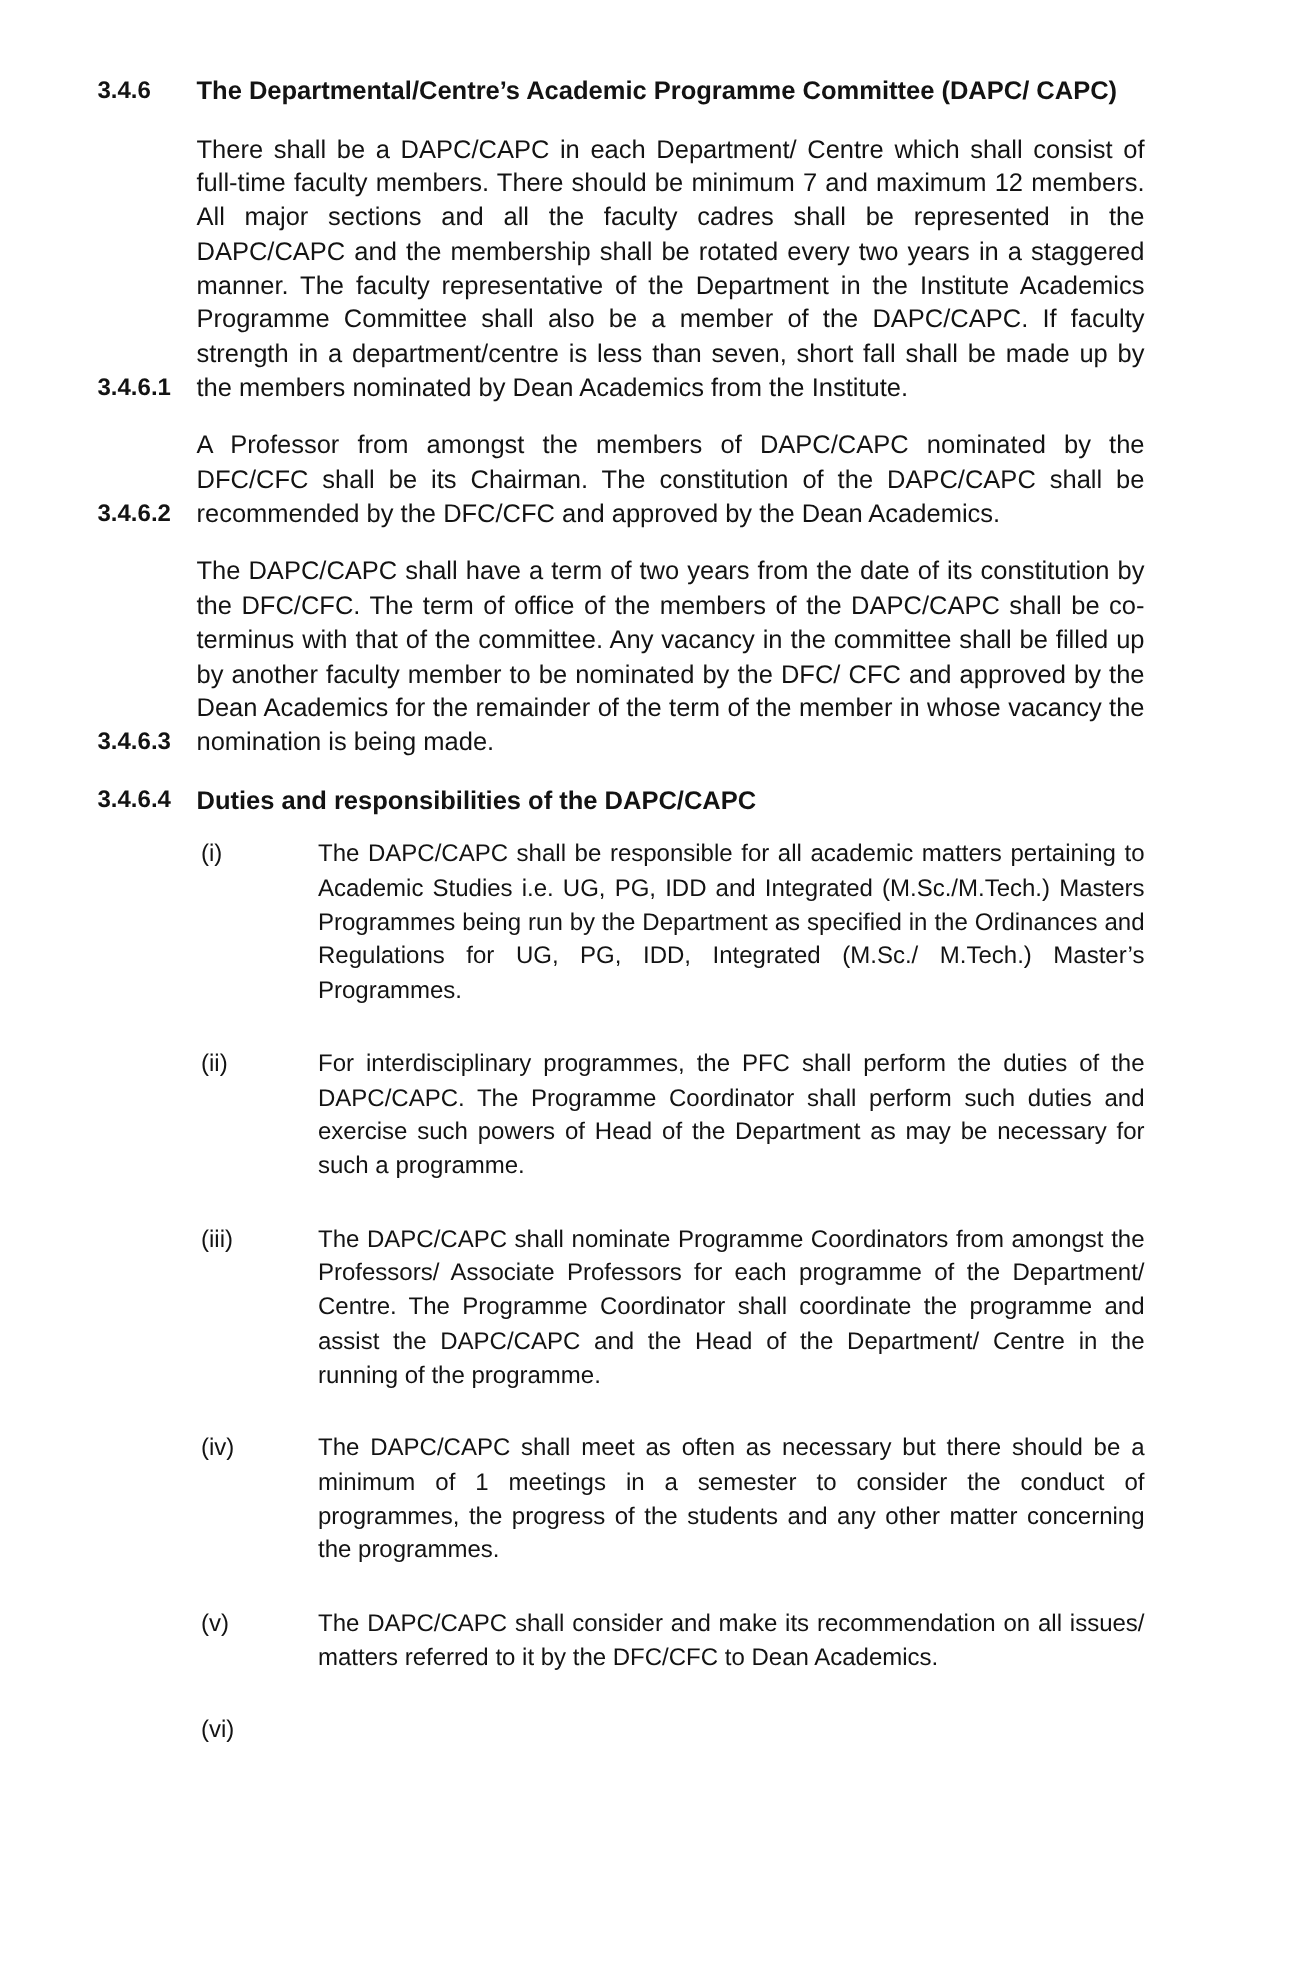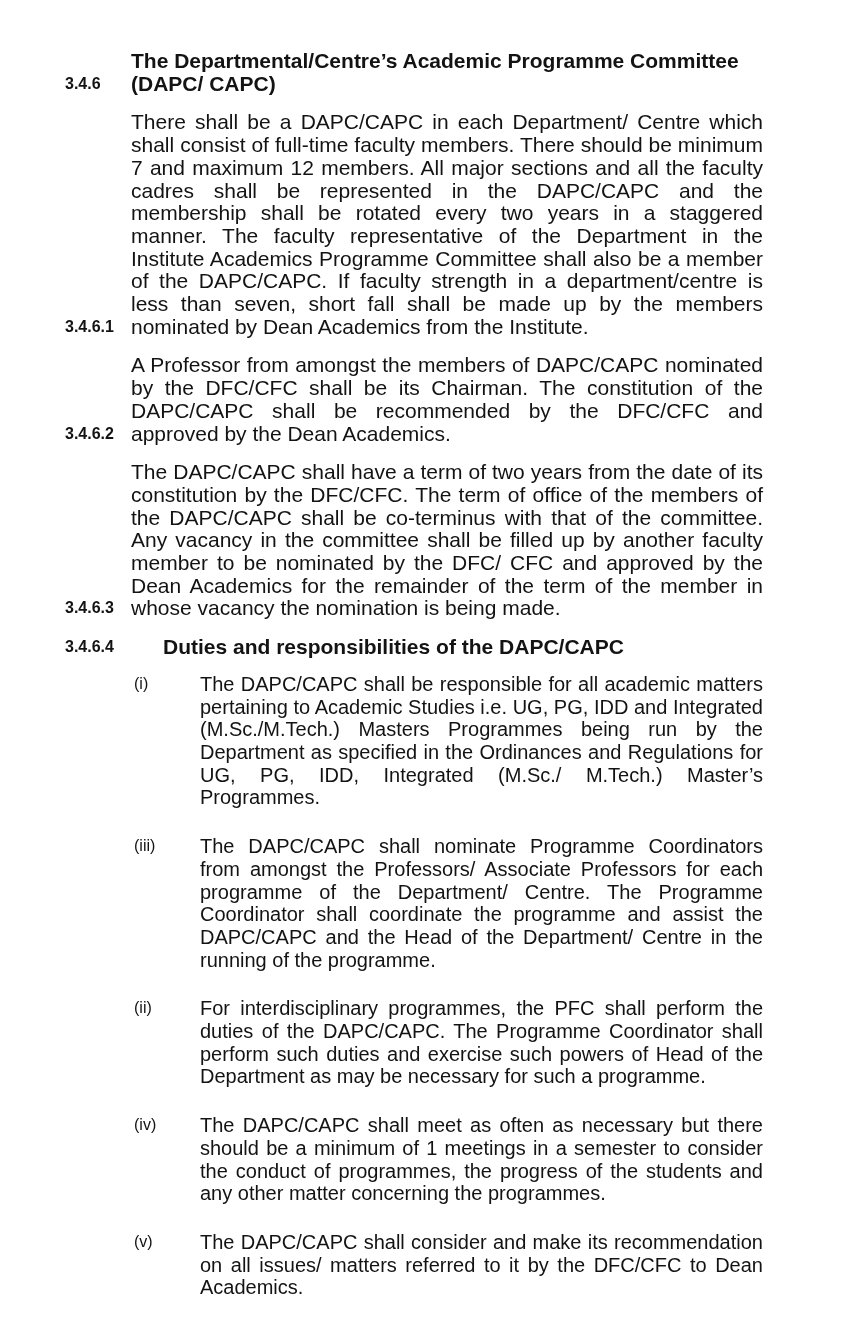--- a/index.html
+++ b/index.html
@@ -29,51 +29,51 @@
   }
   .sec-num {
     flex: 0 0 66px;
     font-size: 16px;
     line-height: 22.7px;
     font-weight: 700;
     white-space: nowrap;
   }
   .sec-body {
     flex: 1 1 auto;
-    font-size: 21px;
+    font-size: 17px;
     line-height: 22.7px;
     text-align: justify;
   }
   .sec.heading .sec-body {
     font-weight: 700;
     text-align: left;
   }
   .sec.subhead {
     margin-bottom: 14px;
-    gap: 32px;
   }
   .items {
     margin: 0;
   }
   .item {
     display: flex;
     align-items: flex-start;
     margin: 0 0 26px 66px;
   }
   .item-label {
     flex: 0 0 66px;
     padding-left: 3px;
     font-size: 16px;
     line-height: 22.7px;
   }
   .item-text {
     flex: 1 1 auto;
-    font-size: 20px;
+    font-size: 16px;
     line-height: 22.7px;
     text-align: justify;
+    margin-left: 12px;
   }
 </style>
 </head>
 <body>
 
 <div class="page">
 
   <div class="sec heading">
     <div class="sec-num">3.4.6</div>
     <div class="sec-body">The Departmental/Centre’s Academic Programme Committee (DAPC/ CAPC)</div>
@@ -100,27 +100,27 @@
   </div>
 
   <div class="items">
 
     <div class="item">
       <div class="item-label">(i)</div>
       <div class="item-text">The DAPC/CAPC shall be responsible for all academic matters pertaining to Academic Studies i.e. UG, PG, IDD and Integrated (M.Sc./M.Tech.) Masters Programmes being run by the Department as specified in the Ordinances and Regulations for UG, PG, IDD, Integrated  (M.Sc./ M.Tech.) Master’s Programmes.</div>
     </div>
 
     <div class="item">
-      <div class="item-label">(iii)</div>
-      <div class="item-text">The DAPC/CAPC shall nominate Programme Coordinators from amongst the Professors/ Associate Professors for each programme of the Department/ Centre. The Programme Coordinator shall coordinate the programme and assist the DAPC/CAPC and the Head of the Department/ Centre in the running of the programme.</div>
+      <div class="item-label">(ii)</div>
+      <div class="item-text">For interdisciplinary programmes, the PFC shall perform the duties of the DAPC/CAPC. The Programme Coordinator shall perform such duties and exercise such powers of Head of the Department as may be necessary for such a programme.</div>
     </div>
 
     <div class="item">
-      <div class="item-label">(ii)</div>
-      <div class="item-text">For interdisciplinary programmes, the PFC shall perform the duties of the DAPC/CAPC. The Programme Coordinator shall perform such duties and exercise such powers of Head of the Department as may be necessary for such a programme.</div>
+      <div class="item-label">(iii)</div>
+      <div class="item-text">The DAPC/CAPC shall nominate Programme Coordinators from amongst the Professors/ Associate Professors for each programme of the Department/ Centre. The Programme Coordinator shall coordinate the programme and assist the DAPC/CAPC and the Head of the Department/ Centre in the running of the programme.</div>
     </div>
 
     <div class="item">
       <div class="item-label">(iv)</div>
       <div class="item-text">The DAPC/CAPC shall meet as often as necessary but there should be a minimum of 1 meetings in a semester to consider the conduct of programmes, the progress of the students and any other matter concerning the programmes.</div>
     </div>
 
     <div class="item">
       <div class="item-label">(v)</div>
       <div class="item-text">The DAPC/CAPC shall consider and make its recommendation on all issues/ matters referred to it by the DFC/CFC to Dean Academics.</div>

